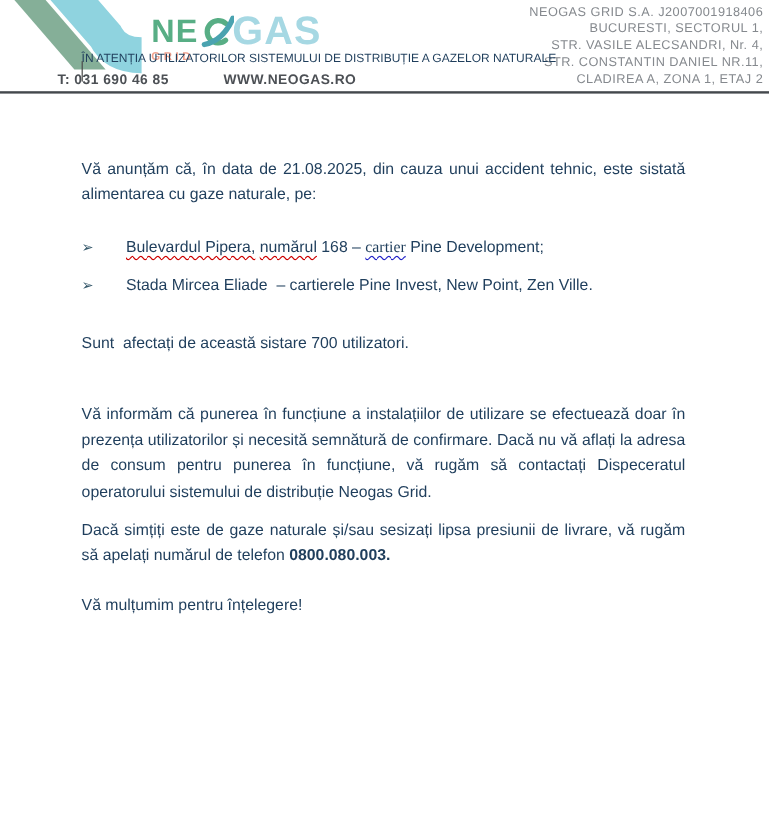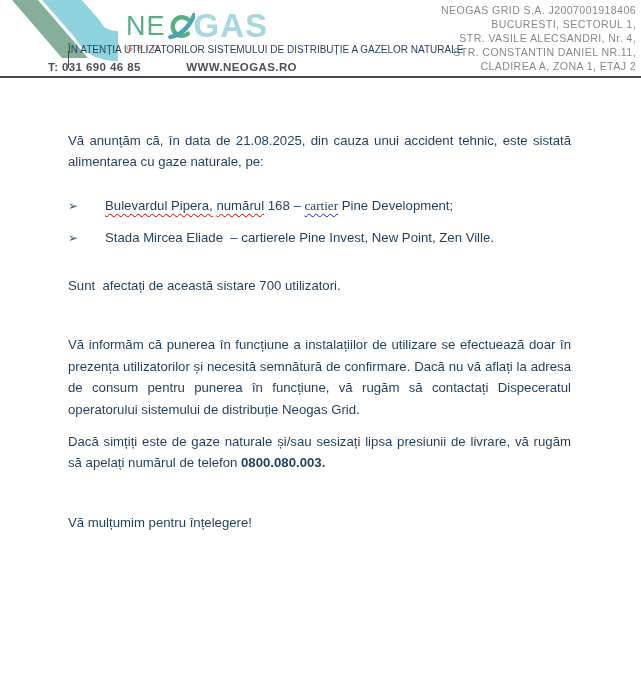--- a/index.html
+++ b/index.html
@@ -4,21 +4,21 @@
 <style>
   html,body{margin:0;padding:0;background:#fff;}
   .page{
     position:relative;width:641px;height:680px;background:#ffffff;overflow:hidden;
     font-family:"Liberation Sans",sans-serif;
   }
   
   .stripes{position:absolute;left:0;top:0;}
   .logo{position:absolute;left:126px;top:7px;width:150px;}
   .logo-row{display:flex;align-items:center;}
-  .logo-ne{font-size:27px;font-weight:400;letter-spacing:1px;color:#58ae85;text-align:center;}
+  .logo-ne{font-size:27px;font-weight:700;letter-spacing:1px;color:#58ae85;text-align:center;}
   .logo-gas{font-size:33px;font-weight:700;letter-spacing:1px;color:#a6d8e3;}
   .o-swoosh{margin:0 -1px;}
   .logo-sub{margin-top:-3px;text-align:left;font-size:9.5px;font-weight:700;
     letter-spacing:3px;color:#f0a18d;}
   .contact-line{position:absolute;top:61px;left:48px;white-space:nowrap;
     font-size:11.5px;font-weight:700;color:#4c5055;letter-spacing:.4px;}
   .contact-line .website{margin-left:42px;}
   .address{position:absolute;top:3px;right:5px;text-align:right;
     font-size:10.6px;color:#85898e;letter-spacing:.4px;line-height:14px;}
   .rule{position:absolute;top:76px;left:0;width:641px;height:2px;background:#44484c;}
@@ -37,21 +37,21 @@
   .marker{flex:0 0 37px;color:#36596b;font-size:12px;line-height:18px;}
   .bullet-text{flex:1;white-space:pre-wrap;}
   .sq-red{text-decoration-line:underline;text-decoration-style:wavy;
     text-decoration-color:#cc0000;text-decoration-thickness:1px;text-underline-offset:3px;}
   .sq-blue{text-decoration-line:underline;text-decoration-style:wavy;
     text-decoration-color:#2323c8;text-decoration-thickness:1px;text-underline-offset:3px;font-family:Liberation Serif, serif;}
   .p-affected{margin-top:28px;}
   .p-info{margin-top:38px;}
   .p-emergency{margin-top:10px;}
   .bold{font-weight:700;}
-  .p-thanks{margin-top:38px;}
+  .p-thanks{margin-top:19px;}
 </style>
 </head>
 <body>
 
 <div class="page">
 
   <header>
     <svg class="stripes" viewBox="0 0 250 76" width="250" height="76" aria-hidden="true">
       <polygon points="12,0 38,0 88,58 62,58" fill="#85af98"></polygon>
       <path d="M48,-16 L88,30 Q96,46 118,46" fill="none" stroke="#8fd3df" stroke-width="30"></path>

